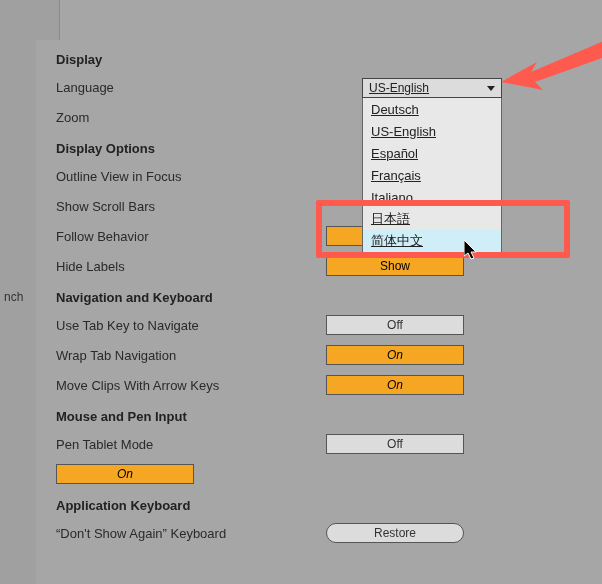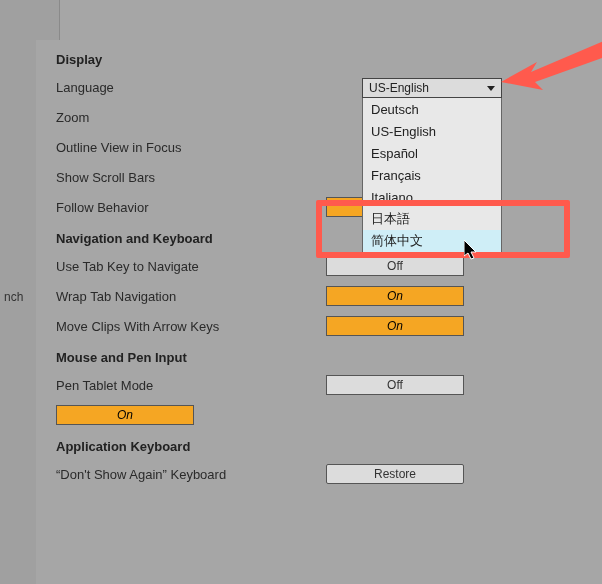--- a/index.html
+++ b/index.html
@@ -73,28 +73,29 @@
     background: #dcdcdc;
     color: #333;
   }
   .btn-show {
     background: #f5a623;
     color: #000;
   }
   .btn-pill {
     background: #dcdcdc;
     color: #333;
-    border-radius: 2px;
+    border-radius: 10px;
   }
   
   .dd {
     position: absolute;
     left: 326px;
     top: 38px;
     width: 140px;
+    text-decoration: underline;
   }
   .dd-selected {
     height: 20px;
     background: #dcdcdc;
     border: 1px solid #444;
     display: flex;
     align-items: center;
     padding: 0 6px;
     font-size: 12px;
     justify-content: space-between;
@@ -157,30 +158,35 @@
 <div class="main">
   <div class="section-title">Display</div>
 
   <div class="row">
     <div class="label">Language</div>
   </div>
   <div class="row">
     <div class="label">Zoom</div>
   </div>
 
+  <div class="section-title">Display Options</div>
 
   <div class="row">
     <div class="label">Outline View in Focus</div>
   </div>
   <div class="row">
     <div class="label">Show Scroll Bars</div>
   </div>
   <div class="row">
     <div class="label">Follow Behavior</div>
     <div class="control toggle-on">Scroll</div>
+  </div>
+  <div class="row">
+    <div class="label">Hide Labels</div>
+    <div class="control btn-show">Show</div>
   </div>
 
   <div class="section-title">Navigation and Keyboard</div>
 
   <div class="row">
     <div class="label">Use Tab Key to Navigate</div>
     <div class="control toggle-off">Off</div>
   </div>
   <div class="row">
     <div class="label">Wrap Tab Navigation</div>

